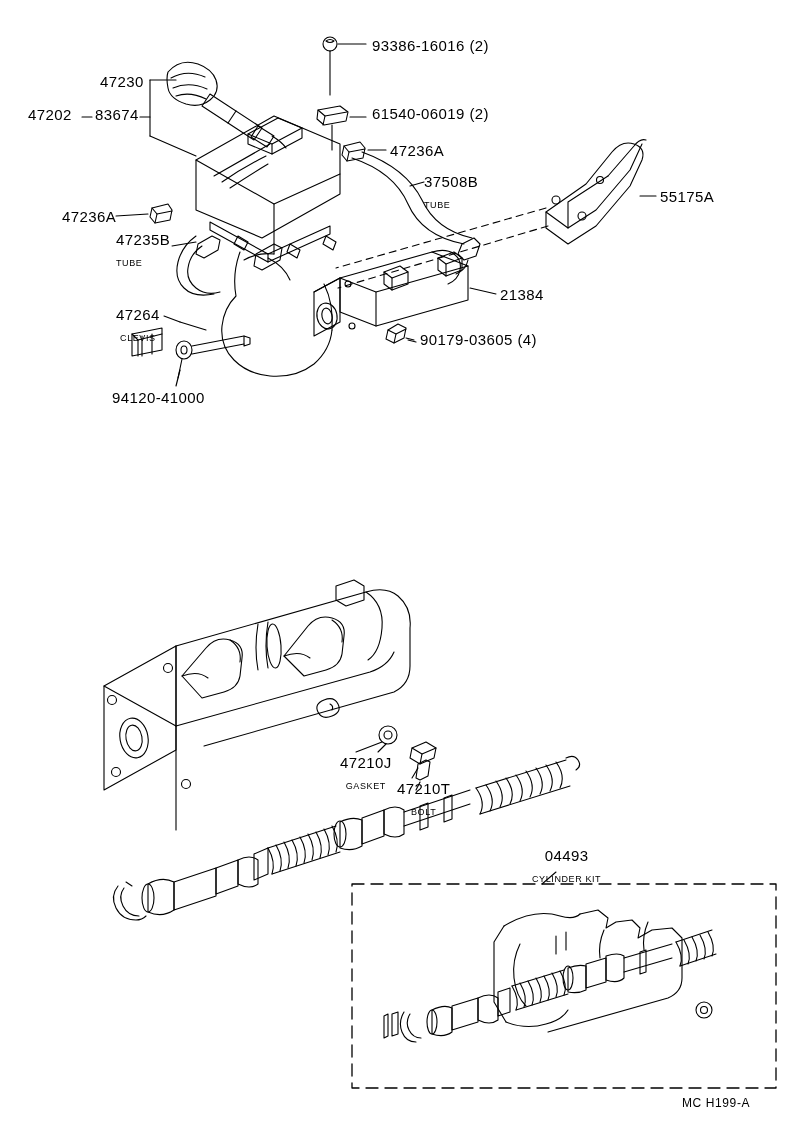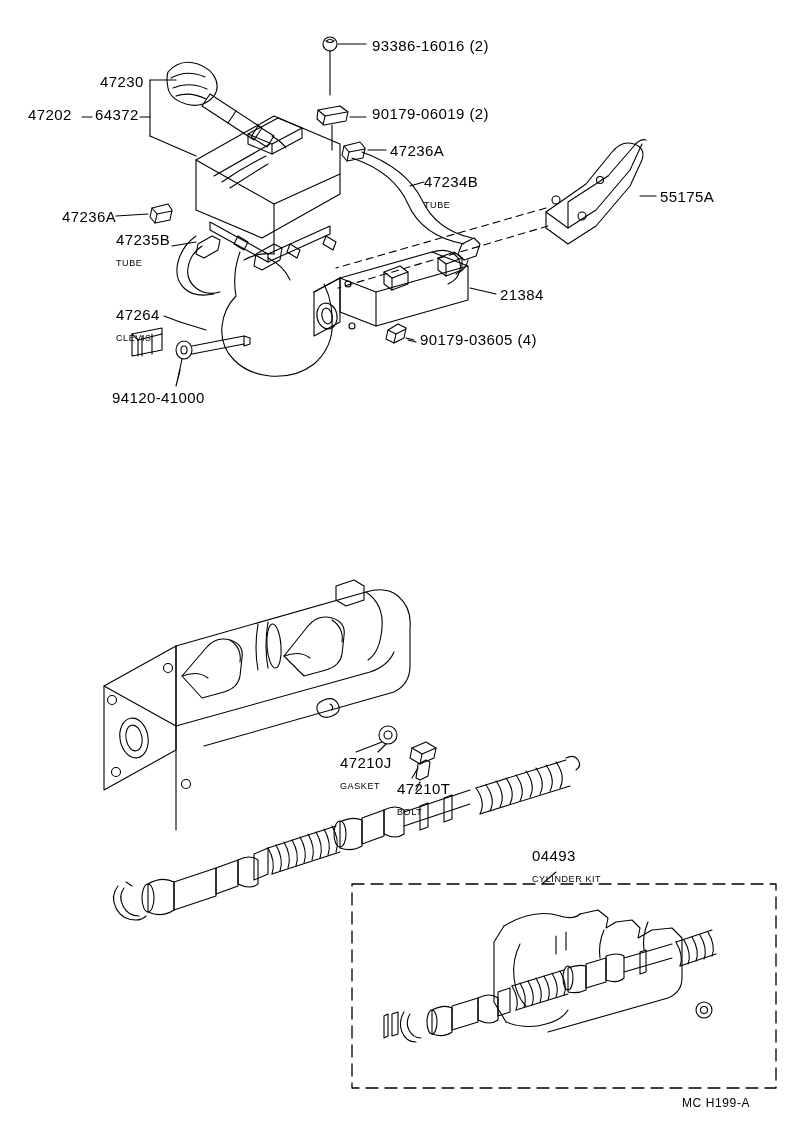--- a/index.html
+++ b/index.html
@@ -34,21 +34,21 @@
     letter-spacing: 0.4px;
     white-space: nowrap;
     line-height: 1.05;
   }
   .lbl .sub {
     display: block;
     font-size: 9px;
     letter-spacing: 0.6px;
     margin-top: 11px;
   }
-  .lbl.sub-center { text-align: left; }
+  .lbl.sub-center { text-align: center; }
   .plate {
     position: absolute;
     font-family: "Liberation Sans", sans-serif;
     font-size: 12px;
     letter-spacing: 0.6px;
     white-space: nowrap;
   }
 </style>
 </head>
 <body>
@@ -388,37 +388,37 @@
 
   <div class="lbl" style="left:372px; top:38px;">
     <span>93386-16016 (2)</span>
   </div>
 
   <div class="lbl" style="left:100px; top:74px;">
     <span>47230</span>
   </div>
 
   <div class="lbl" style="left:372px; top:106px;">
-    <span>90179-06019 (2)</span>
+    <span>61540-06019 (2)</span>
   </div>
 
   <div class="lbl" style="left:28px; top:107px;">
     <span>47202</span>
   </div>
 
   <div class="lbl" style="left:95px; top:107px;">
-    <span>64372</span>
+    <span>83674</span>
   </div>
 
   <div class="lbl" style="left:390px; top:143px;">
     <span>47236A</span>
   </div>
 
   <div class="lbl" style="left:424px; top:174px;">
-    <span>47234B</span>
+    <span>37508B</span>
     <span class="sub">TUBE</span>
   </div>
 
   <div class="lbl" style="left:660px; top:189px;">
     <span>55175A</span>
   </div>
 
   <div class="lbl" style="left:62px; top:209px;">
     <span>47236A</span>
   </div>

